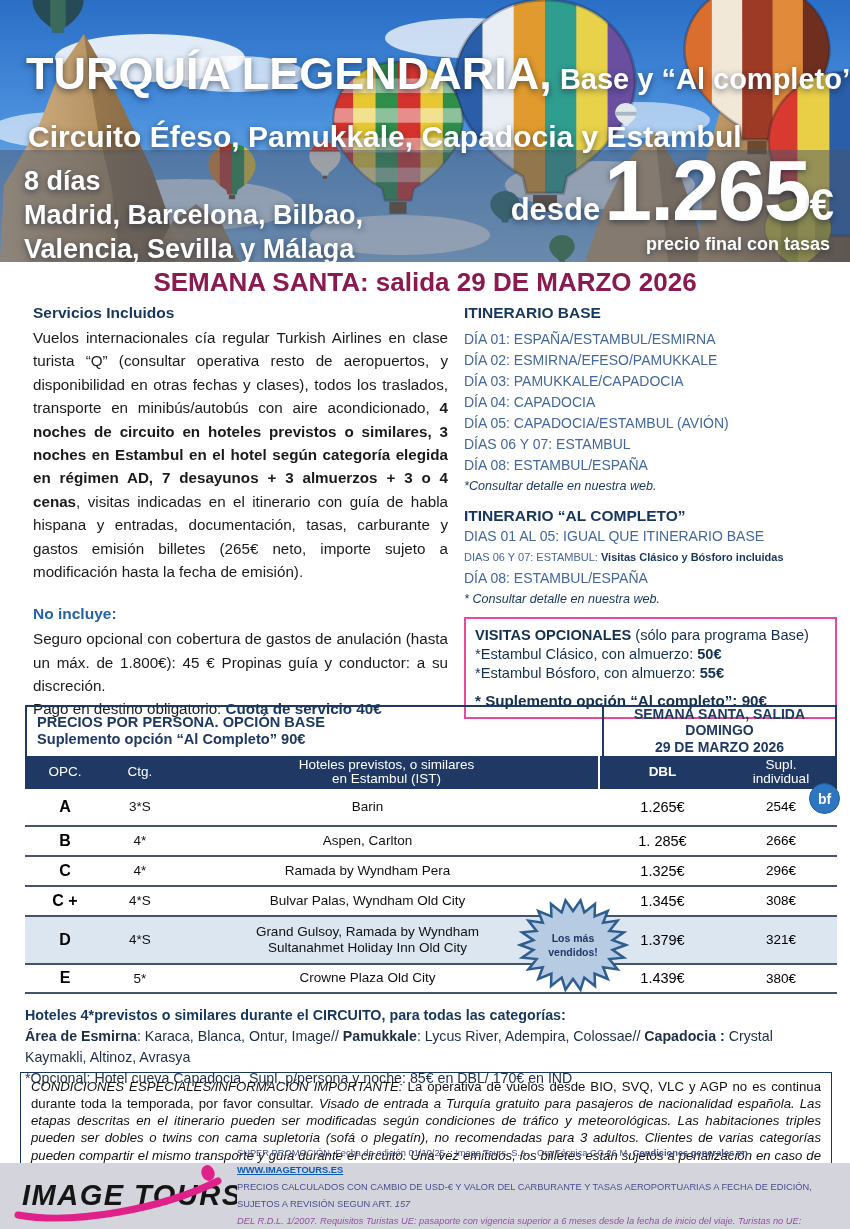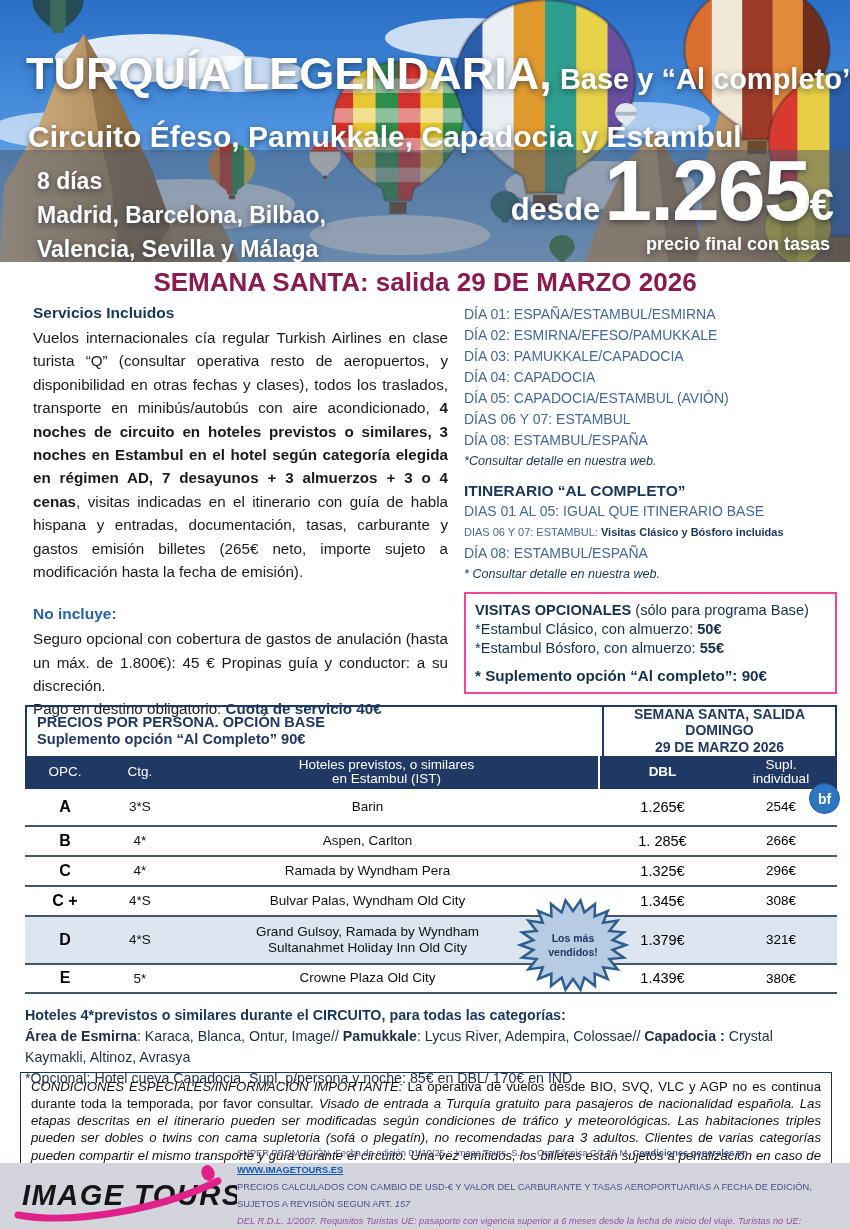--- a/index.html
+++ b/index.html
@@ -6,21 +6,21 @@
   body { font-family:"Liberation Sans", sans-serif; background:#fff; }
   .page { position:relative; width:850px; height:1229px; overflow:hidden; background:#fff; margin:0 auto; }
 
   
   .hero { position:relative; width:850px; height:262px; overflow:hidden; background:linear-gradient(180deg,#2a6ec6 0%,#4a90dd 45%,#8fc0ec 100%); }
   .hero svg.scene { position:absolute; inset:0; z-index:1; }
   .hero-text { position:absolute; z-index:3; color:#fff; font-weight:bold; text-shadow:0 2px 6px rgba(10,20,40,.55); }
   .hero-title { left:26px; top:48px; font-size:45px; letter-spacing:0; white-space:nowrap; }
   .hero-title .suffix { font-size:29px; }
   .hero-subtitle { left:28px; top:120px; font-size:30px; }
-  .hero-left { left:37px; top:164px; font-size:23px; line-height:34px; }
+  .hero-left { left:24px; top:164px; font-size:27px; line-height:34px; }
   .hero-price { right:16px; top:150px; text-align:right; }
   .price-row { display:flex; align-items:baseline; justify-content:flex-end; }
   .price-prefix { font-size:31px; margin-right:4px; }
   .price-value { font-size:86px; line-height:.95; letter-spacing:-2px; }
   .price-cur { font-size:44px; }
   .price-note { font-size:18px; margin-top:2px; padding-right:4px; }
 
   
   .headline { height:40px; display:flex; align-items:center; justify-content:center; }
   .headline h1 { font-size:26px; font-weight:bold; color:#8A1A4F; }
@@ -270,20 +270,21 @@
   <div class="cols">
     <div class="col-left">
       <div class="sec-title">Servicios Incluidos</div>
       <p class="body-text"><span>Vuelos internacionales cía regular Turkish Airlines en  clase turista “Q” (consultar operativa resto de aeropuertos, y disponibilidad en otras fechas y clases), todos los traslados, transporte en minibús/autobús con aire acondicionado, </span><span class="sg-b">4 noches de circuito en hoteles previstos o similares, 3 noches en Estambul en el hotel según categoría elegida en régimen AD, 7 desayunos + 3 almuerzos + 3 o 4 cenas</span><span>, visitas indicadas en el itinerario con guía de habla hispana y entradas, documentación, tasas, carburante y gastos emisión billetes (265€ neto, importe sujeto a modificación hasta la fecha de emisión).</span></p>
       <div class="sec-title blue-title mt18" style="margin-top:22px;">No incluye:</div>
       <p class="body-text">Seguro opcional con cobertura de gastos de anulación (hasta un máx. de  1.800€): 45 €  Propinas guía y conductor: a su discreción.</p>
       <p class="payment-line"><span>Pago en destino obligatorio: </span><span class="sg-bn">Cuota de servicio 40€</span></p>
     </div>
 
     <div class="col-right">
+      <div class="itin-title">ITINERARIO BASE</div>
       <div class="itin-day">DÍA 01: ESPAÑA/ESTAMBUL/ESMIRNA</div>
       <div class="itin-day">DÍA 02: ESMIRNA/EFESO/PAMUKKALE</div>
       <div class="itin-day">DÍA 03: PAMUKKALE/CAPADOCIA</div>
       <div class="itin-day">DÍA 04: CAPADOCIA</div>
       <div class="itin-day">DÍA 05: CAPADOCIA/ESTAMBUL (AVIÓN)</div>
       <div class="itin-day">DÍAS 06 Y 07: ESTAMBUL</div>
       <div class="itin-day">DÍA 08: ESTAMBUL/ESPAÑA</div>
       <div class="itin-note">*Consultar detalle en nuestra web.</div>
 
       <div class="itin2">

